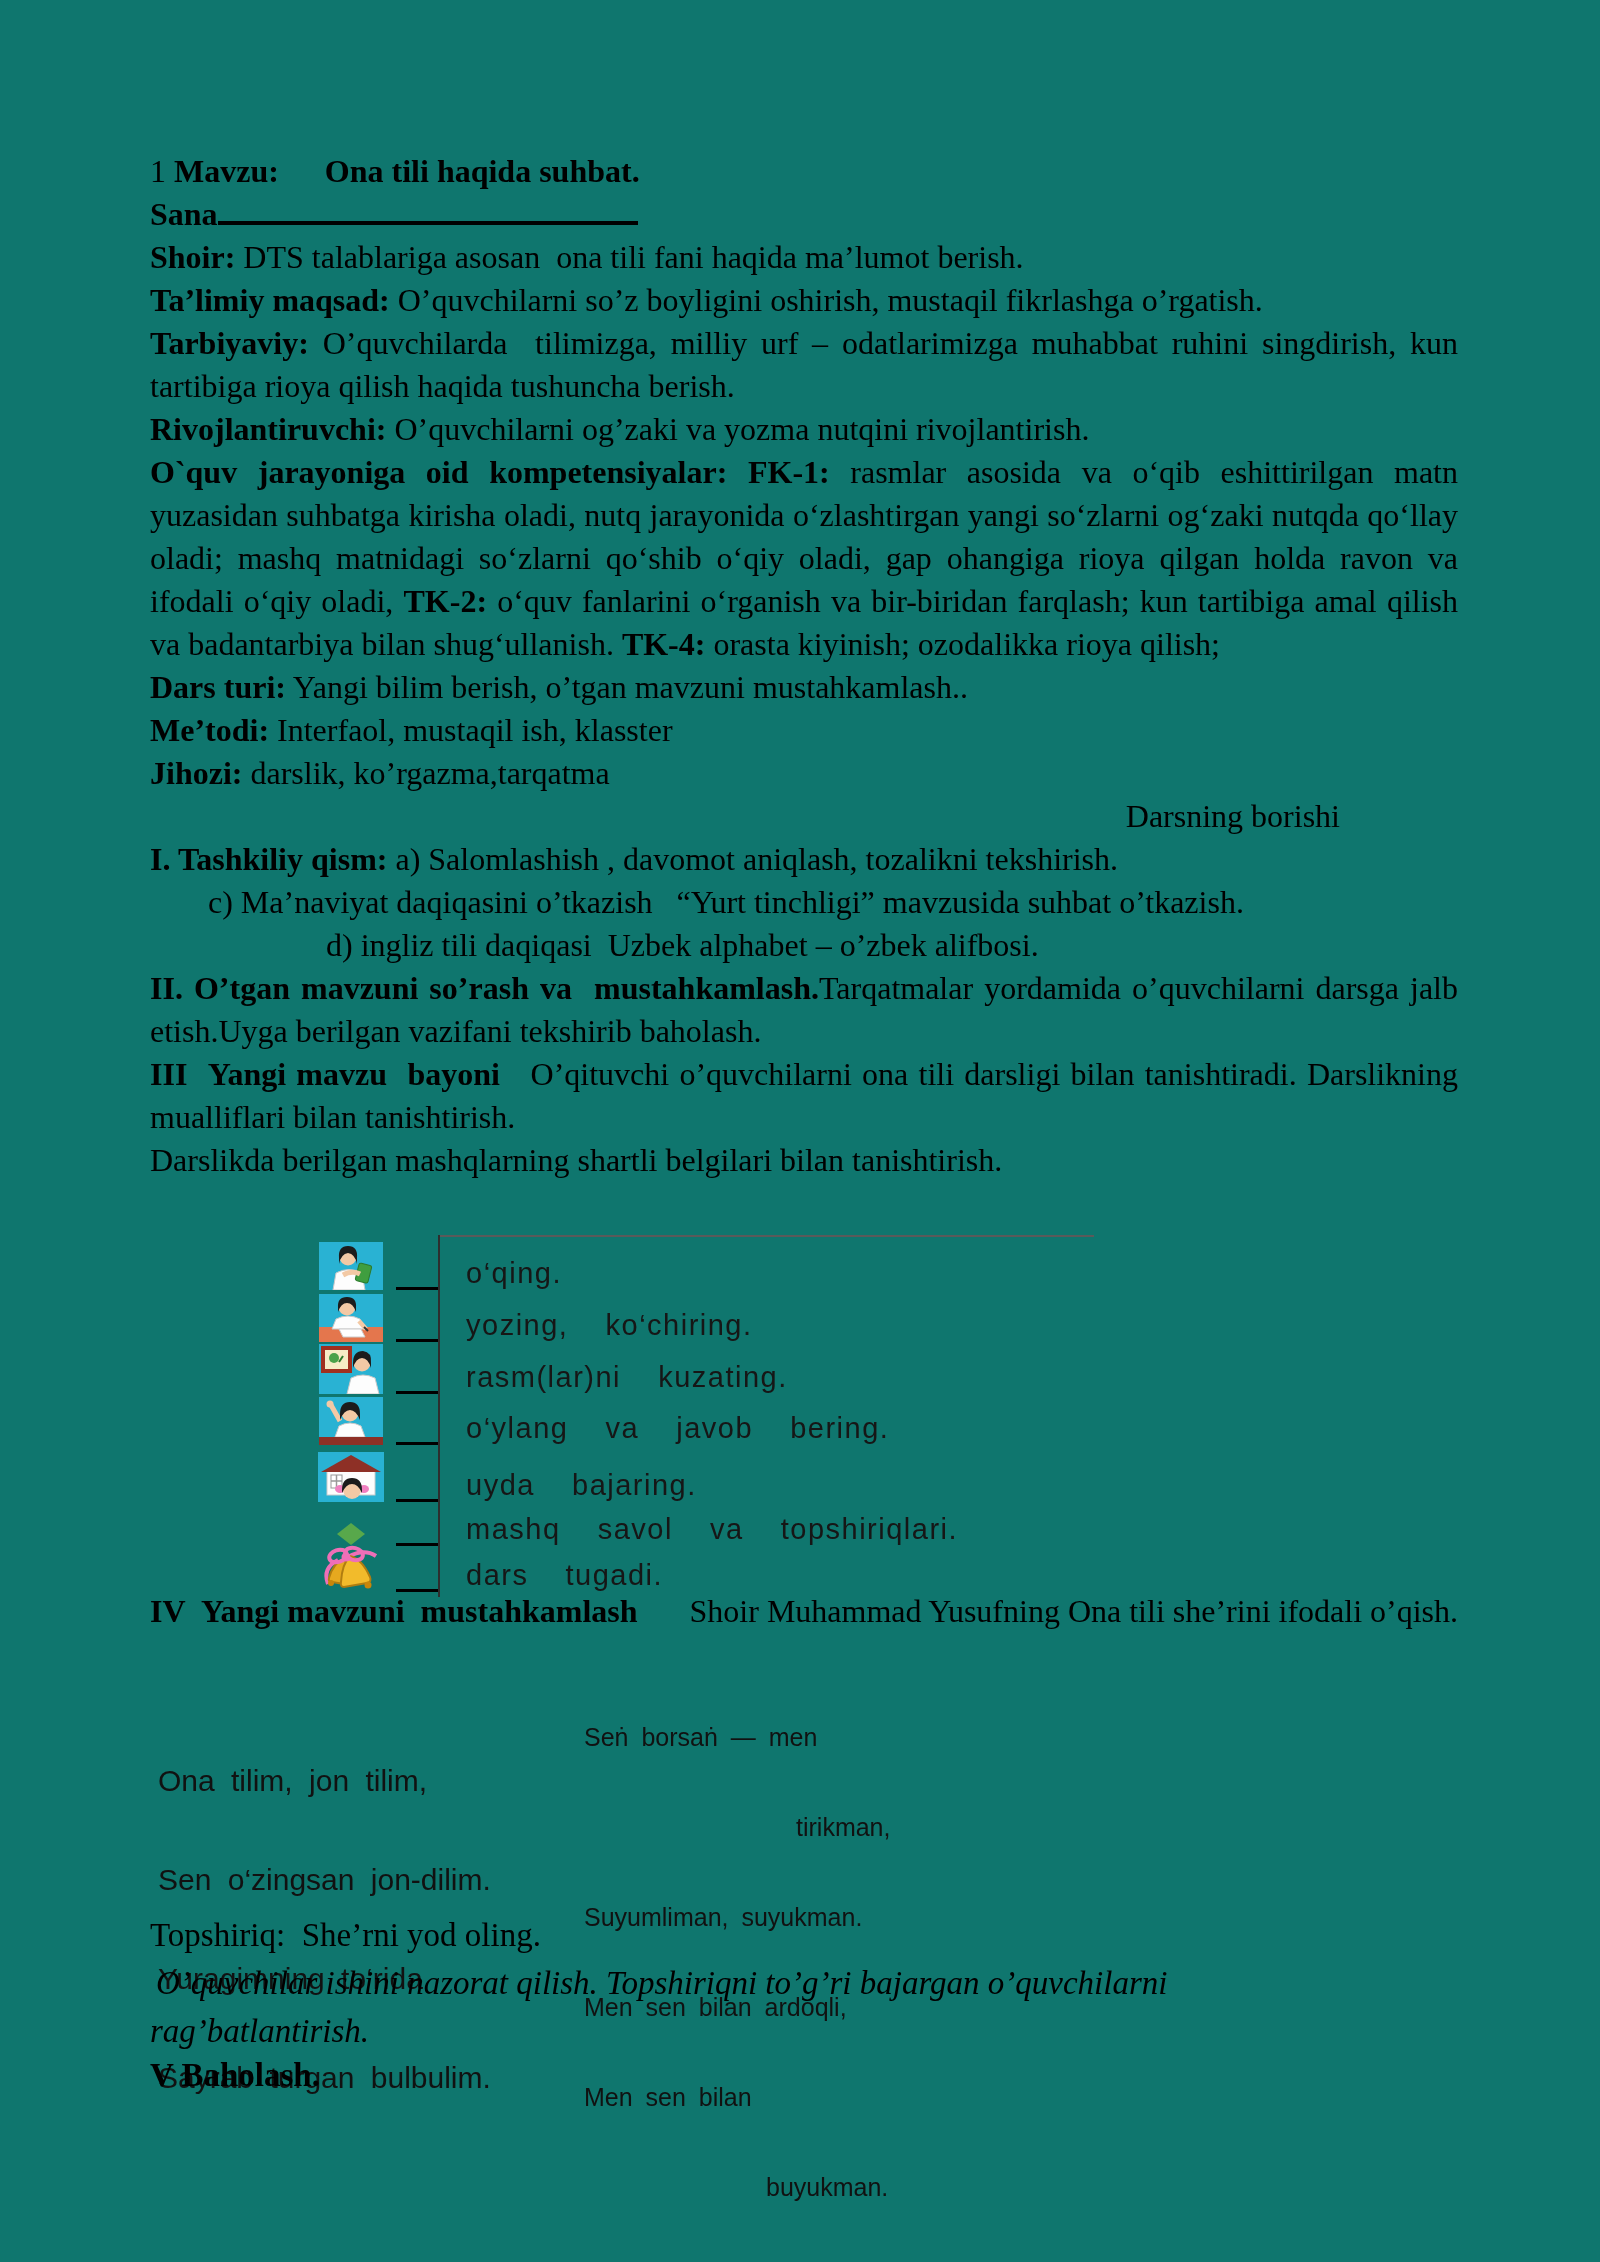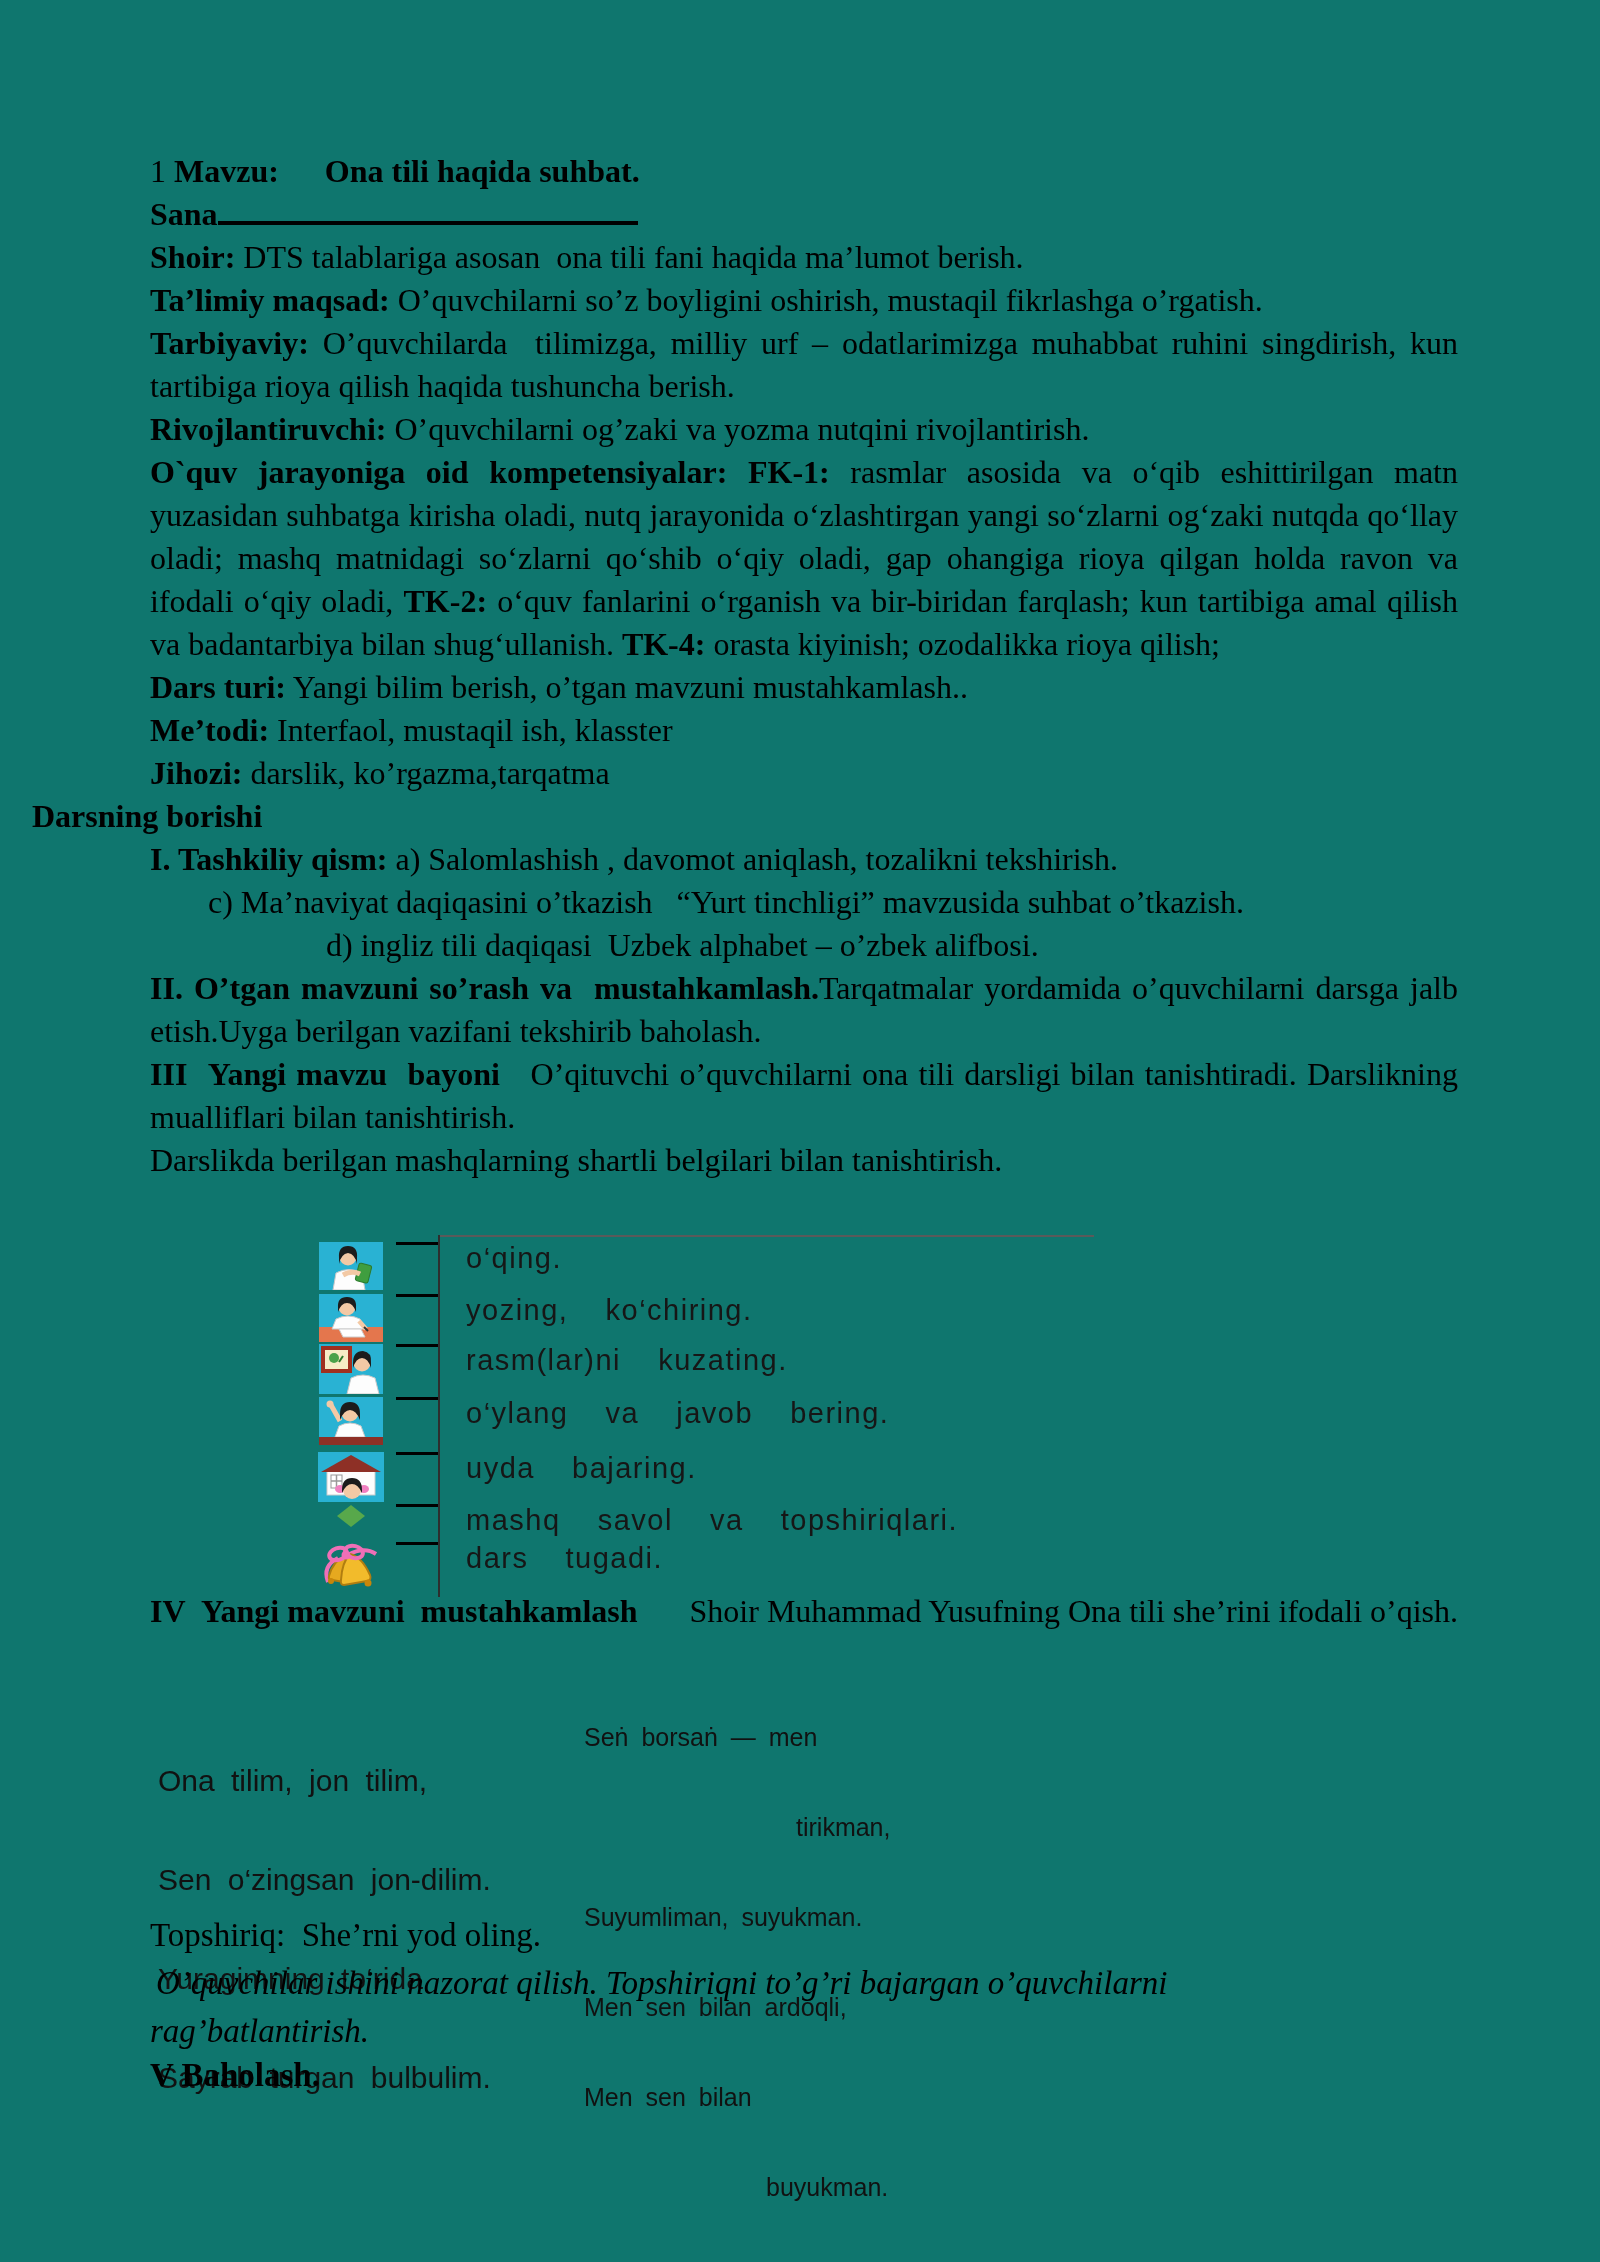--- a/index.html
+++ b/index.html
@@ -19,29 +19,29 @@
   }
   .body-text p{margin:0;}
   .just{text-align:justify;}
   b{font-weight:bold;}
   .gap-md{display:inline-block;width:46px;}
   .sana-underline{
     display:inline-block;width:420px;height:26px;
     border-bottom:4px solid #000;vertical-align:baseline;
   }
   .center-heading{
-    text-align:left;position:relative;left:-118px;font-weight:bold;
+    text-align:right;position:relative;left:-118px;font-weight:normal;
   }
   .indent1{padding-left:58px;}
   .indent2{padding-left:176px;}
 
   
   .legend-topline{position:absolute;left:438px;top:1235px;width:656px;height:2px;background:#5a5a5a;}
   .legend-vline{position:absolute;left:438px;top:1235px;width:2px;height:362px;background:#2e2e2e;}
-  .legend-row{position:absolute;left:306px;display:flex;align-items:flex-start;}
+  .legend-row{position:absolute;left:306px;display:flex;align-items:flex-end;}
   .icon-cell{width:90px;display:flex;justify-content:center;align-items:center;}
   .connector{width:42px;height:3px;background:#000;}
   .legend-label{
     margin-left:28px;
     font-family:"Liberation Sans", sans-serif;
     font-size:29px;color:#161616;
     letter-spacing:1.5px;word-spacing:9px;white-space:pre;
   }
 
   

